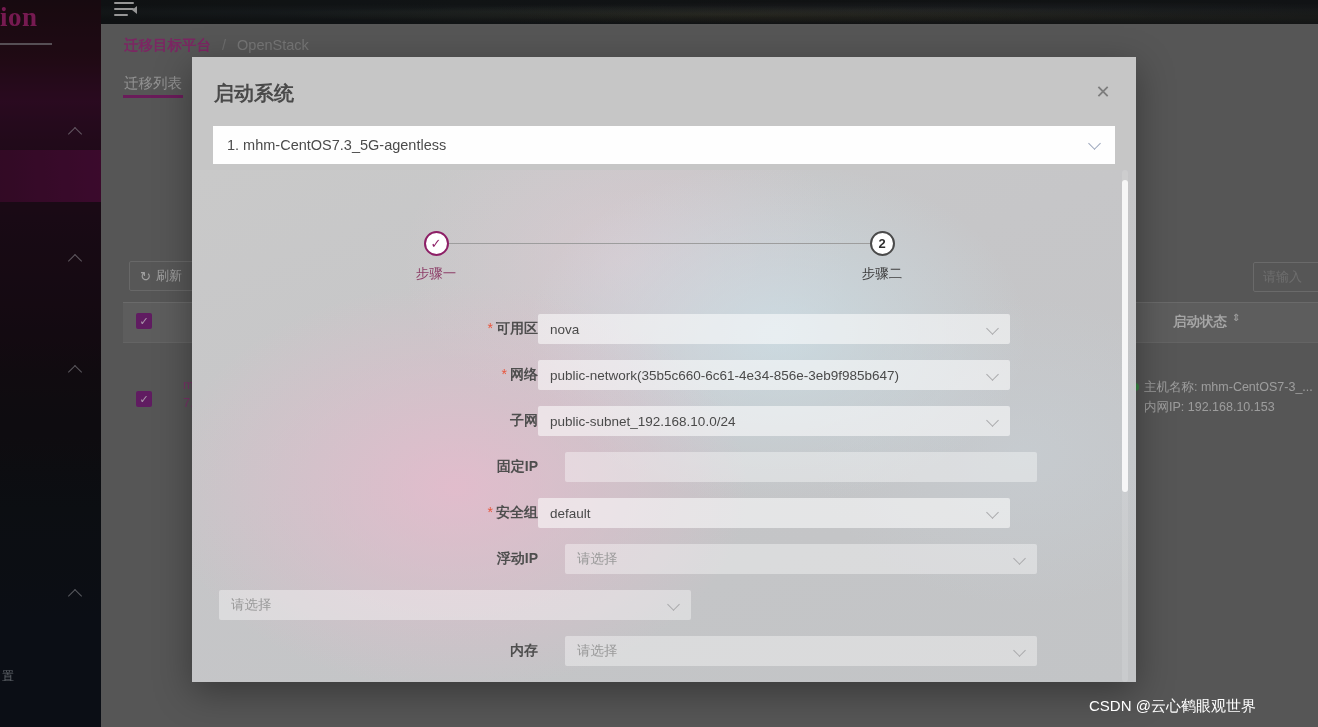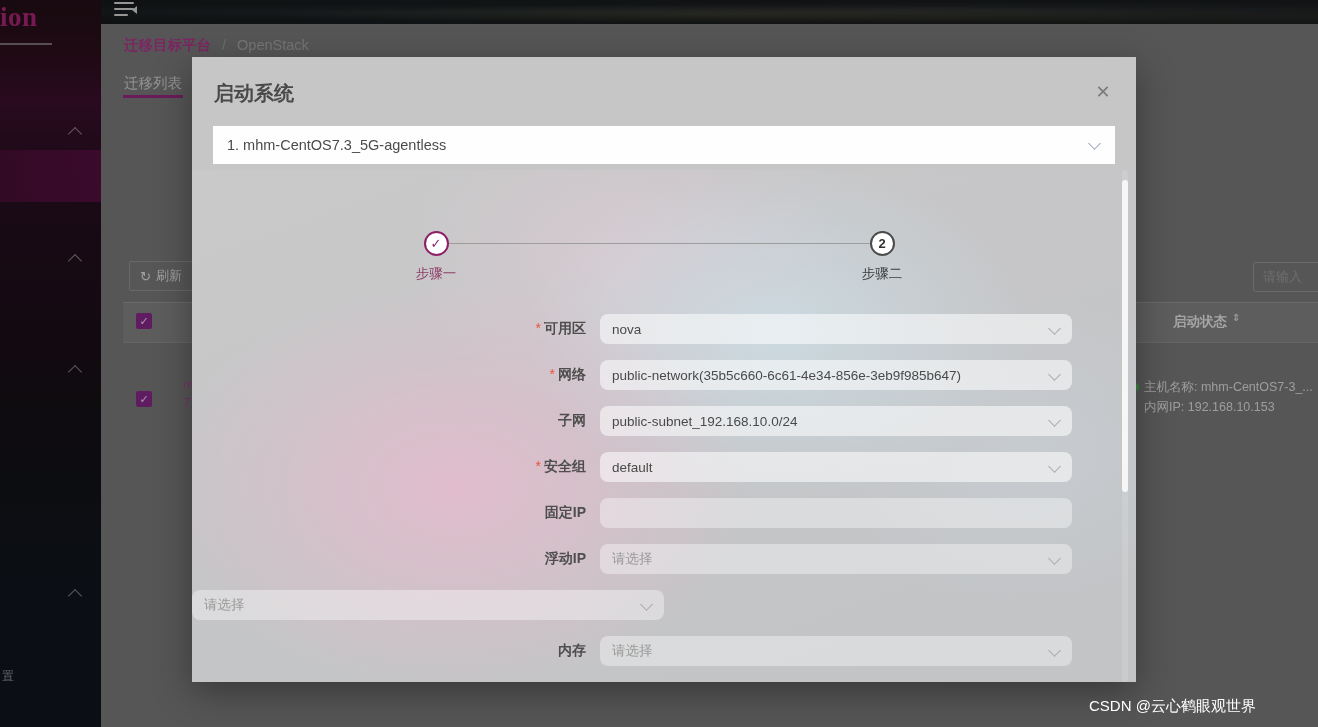--- a/index.html
+++ b/index.html
@@ -251,39 +251,38 @@
   .step-2 .step-label { color: #3d3d3d; }
 
   
   .form { position: absolute; left: 0; top: 136px; width: 944px; }
   .frow {
     position: relative;
     height: 46px;
     display: flex; align-items: center;
   }
   .flabel {
-    width: 408px; text-align: right;
-    padding-right: 14px;
+    width: 346px; text-align: right;
     font-size: 14px; font-weight: 700; color: #4e4e4e;
     position: relative;
   }
   .req {
     color: #e8553c; margin-right: 3px; font-weight: 400;
     font-size: 14px; line-height: 1;
   }
   .finput {
     position: relative;
     width: 472px; height: 30px;
     background: rgba(255,255,255,.55);
-    border-radius: 8px;
+    border-radius: 2px;
     display: flex; align-items: center;
     padding: 0 12px;
     font-size: 13.5px; color: #4a4a4a;
   }
-  .finput.empty { background: rgba(255,255,255,.38); }
+  .finput.empty { background: rgba(255,255,255,.38); margin-left: 27px; }
   .finput .ph { color: #9a9a9a; }
   .fcaret {
     position: absolute; right: 11px; top: 10px;
     width: 11px; height: 11px;
   }
   .fcaret::before {
     content: ""; position: absolute; left: 0; top: 0;
     width: 8px; height: 8px;
     border-right: 1.5px solid #a9a9ab; border-bottom: 1.5px solid #a9a9ab;
     transform: rotate(45deg);
@@ -416,33 +415,33 @@
             </div>
           </div>
           <div class="frow">
             <div class="flabel"><span>子网</span></div>
             <div class="finput">
               <span>public-subnet_192.168.10.0/24</span>
               <span class="fcaret"></span>
             </div>
           </div>
           <div class="frow">
+            <div class="flabel"><span>固定IP</span></div>
+            <div class="finput empty">
+              <span></span>
+            </div>
+          </div>
+          <div class="frow">
             <div class="flabel"><span class="req">*</span><span>安全组</span></div>
             <div class="finput">
               <span>default</span>
               <span class="fcaret"></span>
             </div>
           </div>
           <div class="frow">
-            <div class="flabel"><span>固定IP</span></div>
-            <div class="finput empty">
-              <span></span>
-            </div>
-          </div>
-          <div class="frow">
             <div class="flabel"><span>浮动IP</span></div>
             <div class="finput empty">
               <span class="ph">请选择</span>
               <span class="fcaret"></span>
             </div>
           </div>
           <div class="frow">
             <div class="finput empty">
               <span class="ph">请选择</span>
               <span class="fcaret"></span>

